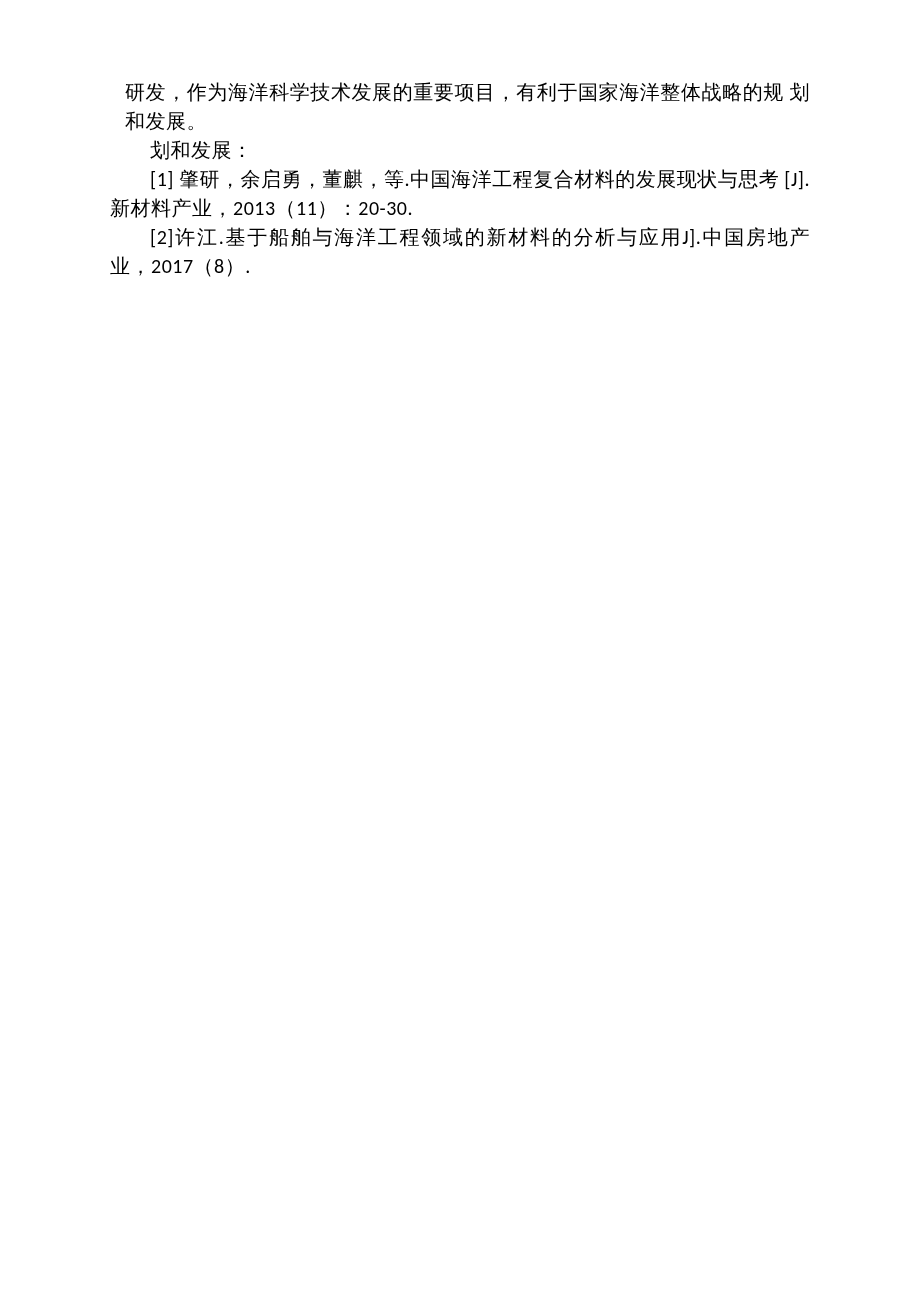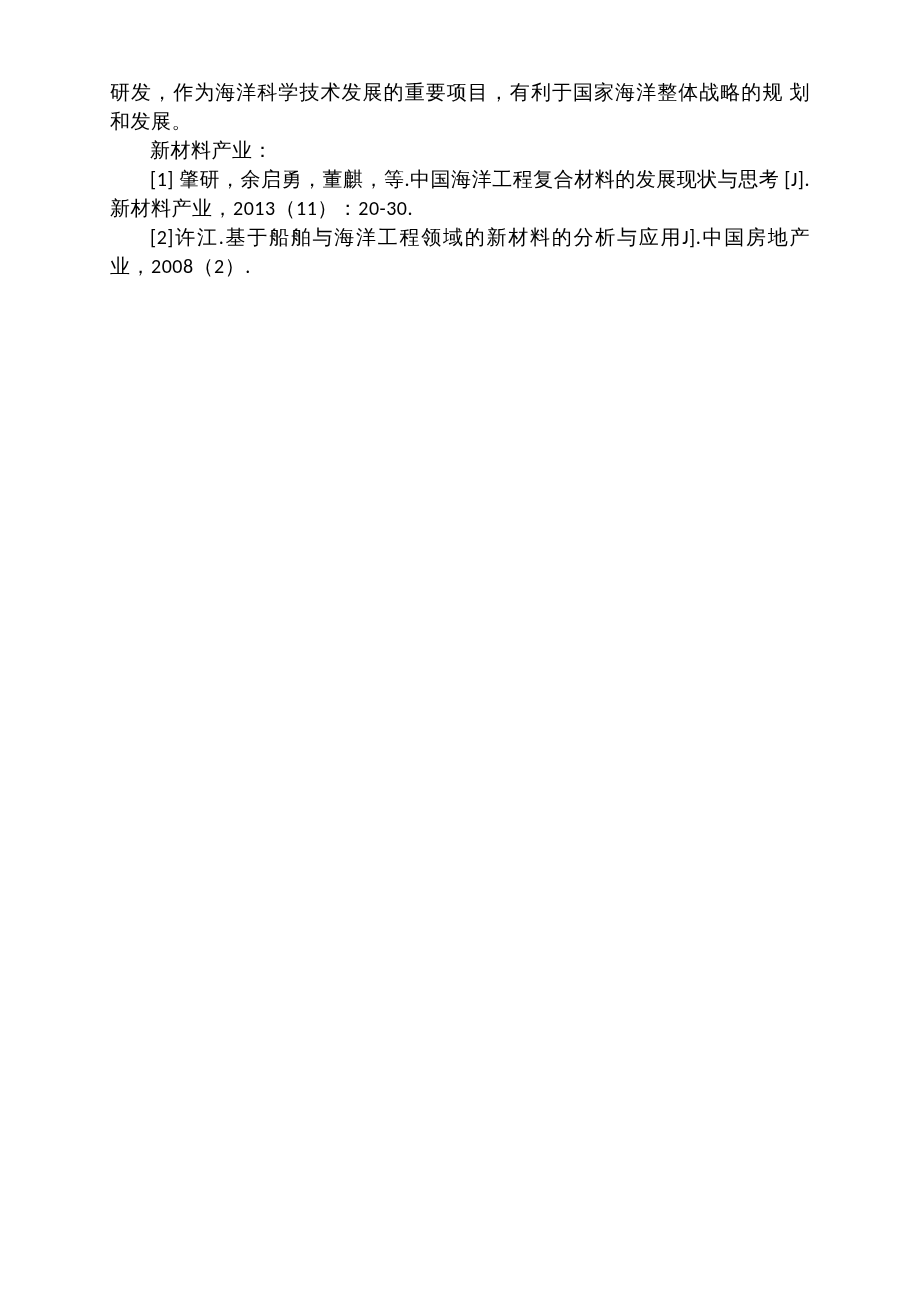--- a/index.html
+++ b/index.html
@@ -23,20 +23,21 @@
       text-align: justify;
       letter-spacing: 0.5px;
     }
     
     .indent {
       text-indent: 2em;
     }
     
     .continuation {
       text-indent: 0;
+      margin-left: 15px;
     }
     
     .ref-text {
       font-size: 20px;
       line-height: 1.45;
       color: #000000;
       letter-spacing: 0.5px;
     }
     
     .mixed-font {
@@ -46,24 +47,24 @@
 </head>
 <body>
 
 <div>
 
   <p class="paragraph continuation">
     <span>研发，作为海洋科学技术发展的重要项目，有利于国家海洋整体战略的规&nbsp;划和发展。</span>
   </p>
 
   <p class="paragraph indent">
-    <span>新材料产业：</span>
+    <span>划和发展：</span>
   </p>
 
   <p class="paragraph indent ref-text">
     <span class="mixed-font">[1]</span><span class="mixed-font"> 肇研，余启勇，董麒，等.中国海洋工程复合材料的发展现状与思考 [J]. 新材料产业，2013（11）：20-30.</span>
   </p>
 
   <p class="paragraph indent ref-text">
-    <span class="mixed-font">[2]</span><span class="mixed-font">许江.基于船舶与海洋工程领域的新材料的分析与应用J].中国房地产业，2008（2）.</span>
+    <span class="mixed-font">[2]</span><span class="mixed-font">许江.基于船舶与海洋工程领域的新材料的分析与应用J].中国房地产业，2017（8）.</span>
   </p>
 
 </div>
 
 </body></html>

